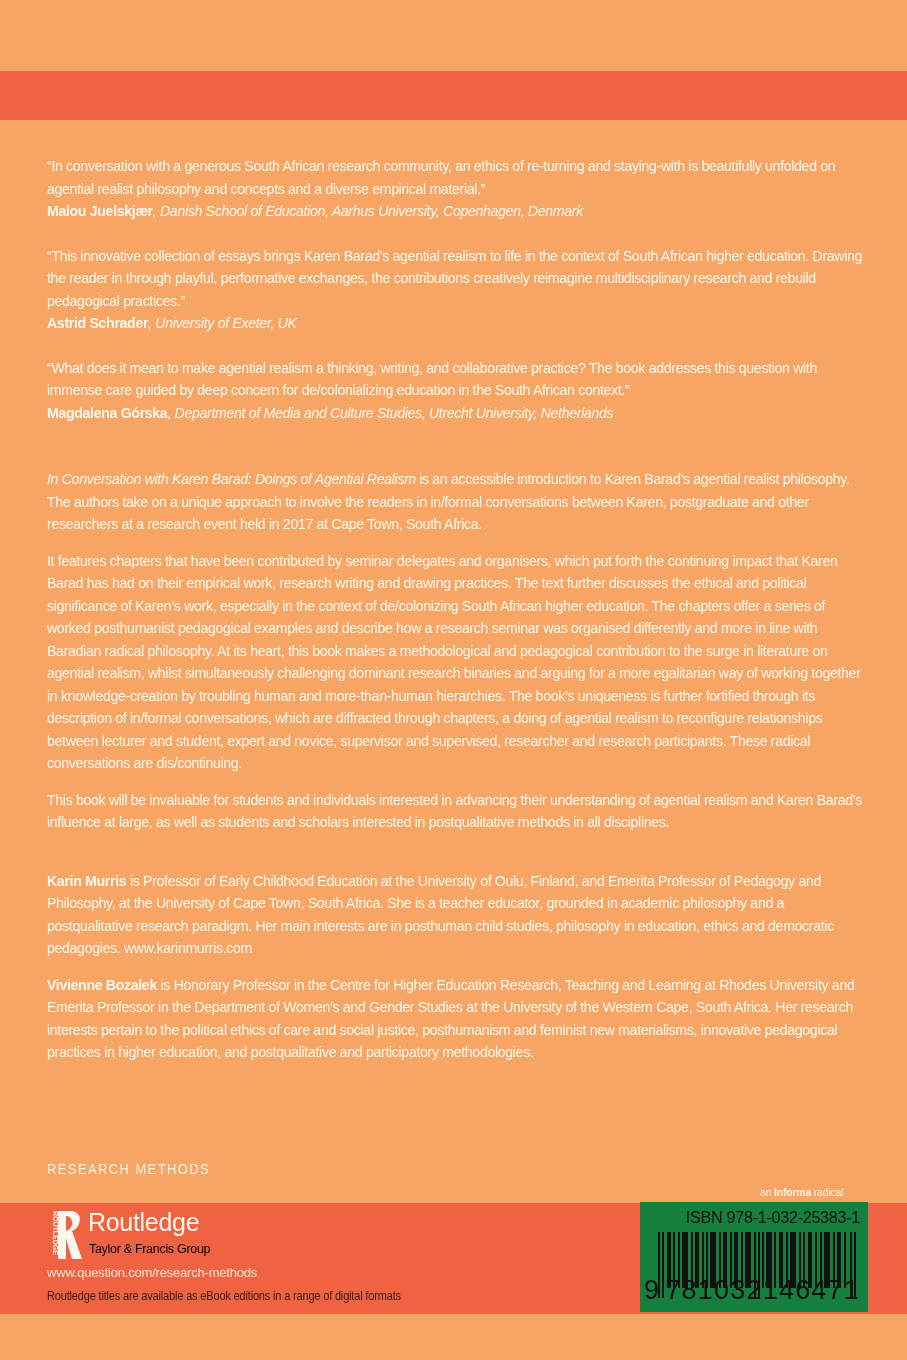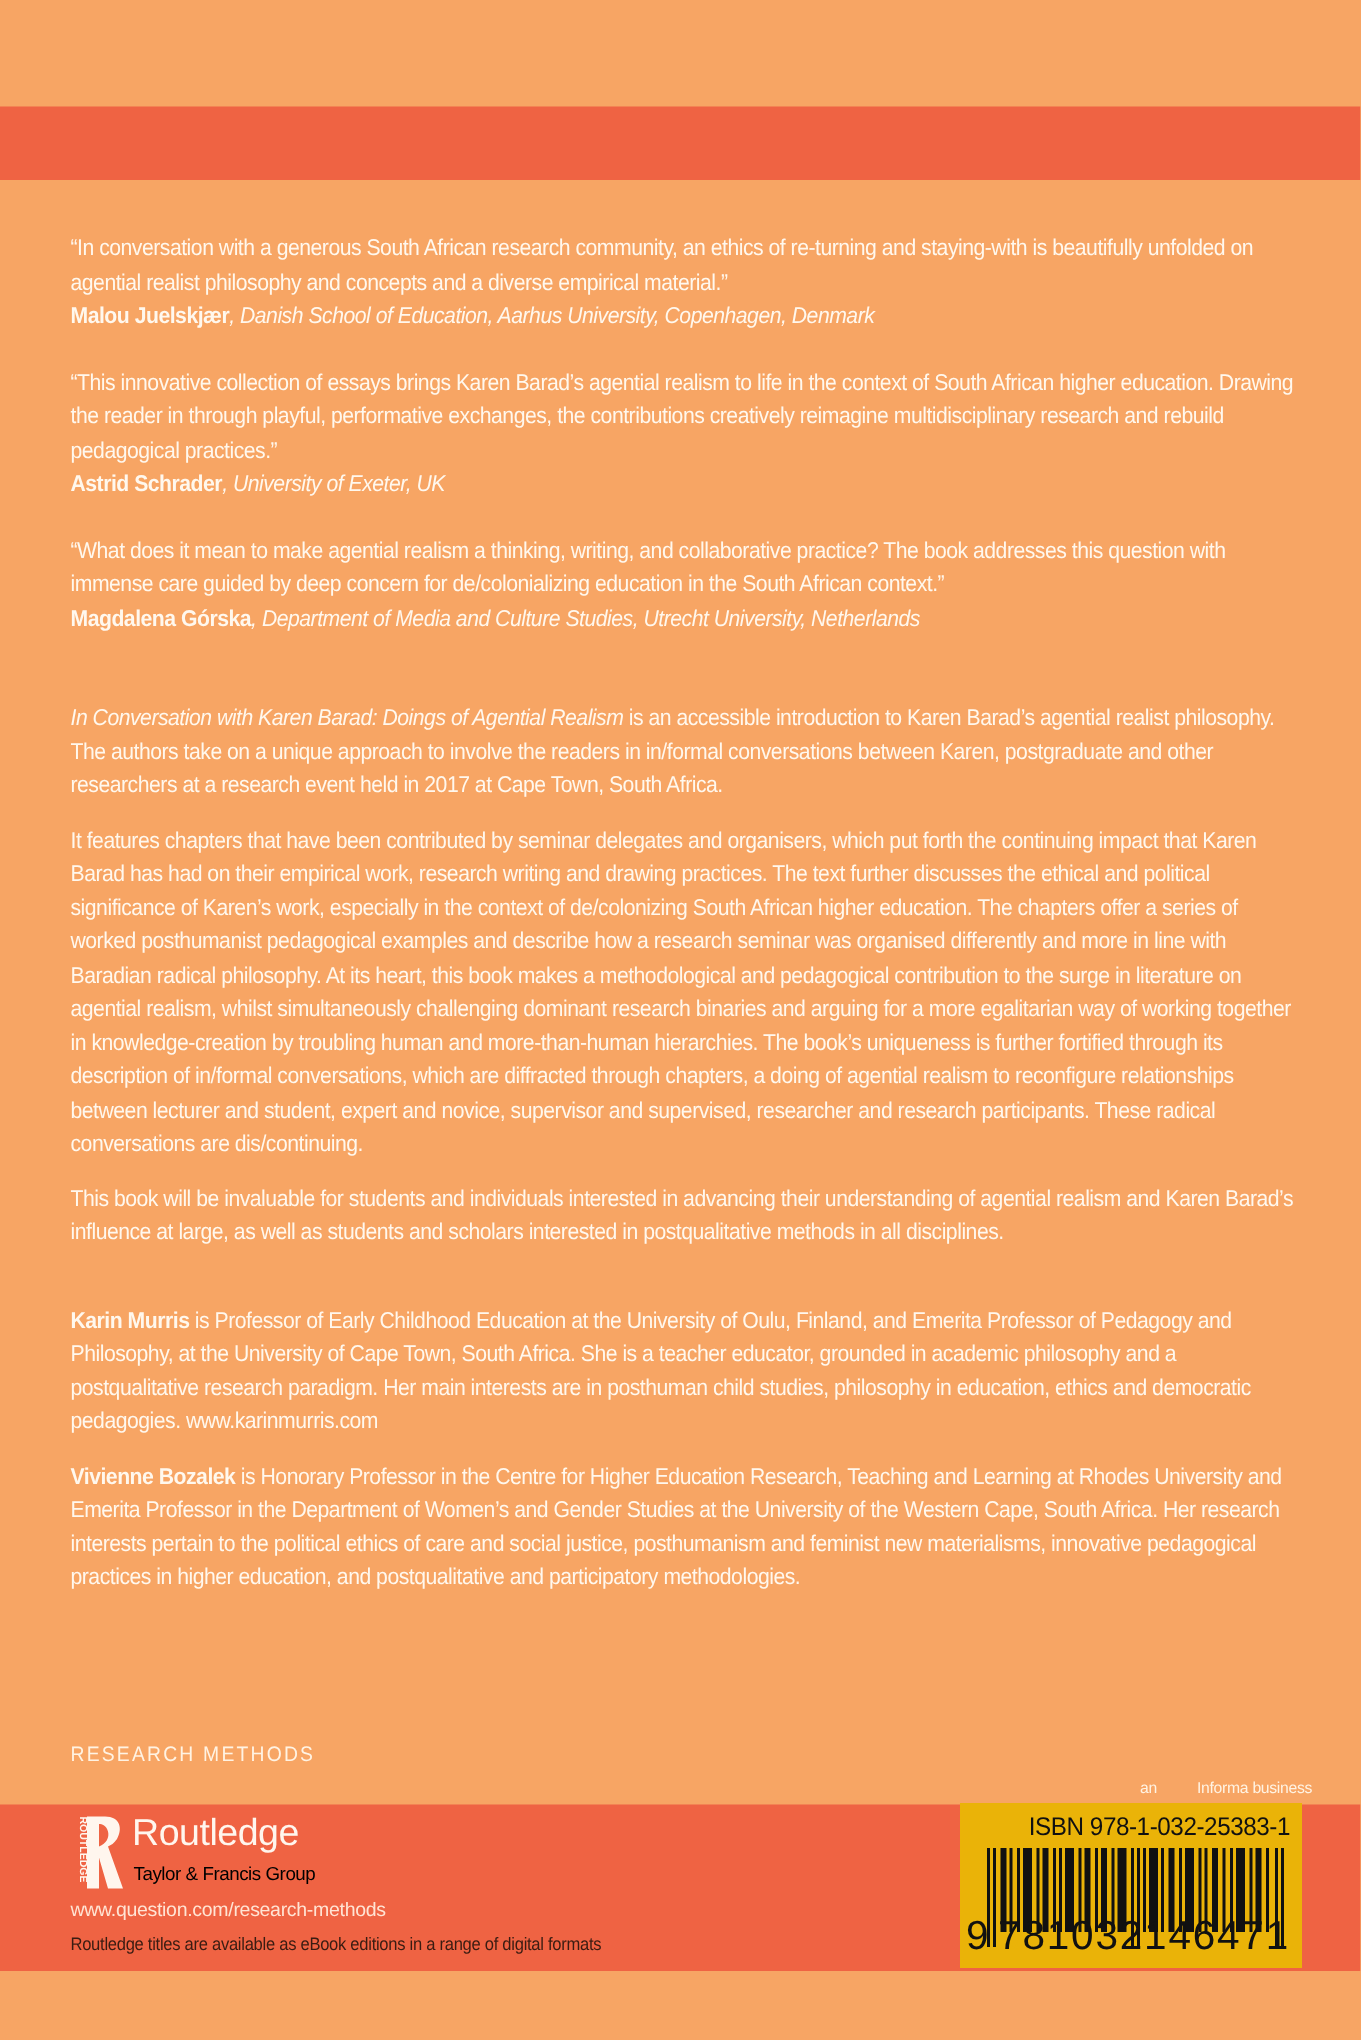--- a/index.html
+++ b/index.html
@@ -34,21 +34,21 @@
   .spacer-lg { height: 22px; }
   .series {
     position: absolute; left: 47px; top: 1161px;
     font-size: 14px; letter-spacing: 1.6px; color: #fff3e3;
     transform: scaleX(0.92); transform-origin: left top;
   }
   .informa {
     position: absolute; left: 760px; top: 1186px;
     font-size: 10.5px; color: #fff3e3; letter-spacing: -0.2px;
   }
-  .informa b { font-weight: normal; margin-left: 24px; }
+  .informa b { font-weight: bold; }
   .bottom-band {
     position: absolute; left: 0; top: 1203px; width: 907px; height: 111px;
     background: #ef6343;
   }
   .logo {
     position: absolute; left: 44px; top: 1209px; width: 40px; height: 52px;
   }
   .brand {
     position: absolute; left: 88px; top: 1208px;
     font-size: 25px; color: #fff6ee; letter-spacing: -0.3px;
@@ -61,21 +61,21 @@
     position: absolute; left: 47px; top: 1265px;
     font-size: 13px; color: #ffe4d4; letter-spacing: -0.2px;
   }
   .ebook {
     position: absolute; left: 47px; top: 1289px;
     font-size: 12px; color: #3a1c12; letter-spacing: -0.2px;
     transform: scaleX(0.92); transform-origin: left top;
   }
   .barcode-box {
     position: absolute; left: 640px; top: 1202px; width: 228px; height: 110px;
-    background: #eab308; color: #111;
+    background: #15803d; color: #111;
   }
   .isbn {
     position: absolute; left: 8px; top: 6px; width: 212px;
     font-size: 17px; letter-spacing: -0.3px; text-align: right;
     transform: scaleX(0.95); transform-origin: right top;
   }
   .bars {
     position: absolute; left: 18px; top: 30px; width: 200px; height: 66px;
   }
   .bar-digits {
@@ -117,21 +117,21 @@
 
   <div class="spacer-lg"></div>
 
   <p class="para"><span class="name">Karin Murris</span><span> is Professor of Early Childhood Education at the University of Oulu, Finland, and Emerita Professor of Pedagogy and Philosophy, at the University of Cape Town, South Africa. She is a teacher educator, grounded in academic philosophy and a postqualitative research paradigm. Her main interests are in posthuman child studies, philosophy in education, ethics and democratic pedagogies. www.karinmurris.com</span></p>
 
   <p class="para"><span class="name">Vivienne Bozalek</span><span> is Honorary Professor in the Centre for Higher Education Research, Teaching and Learning at Rhodes University and Emerita Professor in the Department of Women’s and Gender Studies at the University of the Western Cape, South Africa. Her research interests pertain to the political ethics of care and social justice, posthumanism and feminist new materialisms, innovative pedagogical practices in higher education, and postqualitative and participatory methodologies.</span></p>
 </div>
 
 <div class="series">RESEARCH METHODS</div>
 
-<div class="informa"><span>an </span><b>Informa</b><span> business</span></div>
+<div class="informa"><span>an </span><b>Informa</b><span> radical</span></div>
 
 <div class="bottom-band"></div>
 
 <div class="logo">
   <svg width="40" height="52" viewBox="0 0 40 52">
     <text x="9" y="2" transform="rotate(90 9 2)" font-family="Liberation Sans, sans-serif" font-size="7" font-weight="bold" fill="#fff6ee">ROUTLEDGE</text>
     <path d="M14 2 L26 2 C36 2 38 10 34 17 C32 20 30 21 28 22 L38 50 L28 50 L21 26 L22 22 C27 20 29 16 28 12 C27 8 24 7 22 7 L22 50 L14 50 Z" fill="#fff6ee"></path>
   </svg>
 </div>
 

